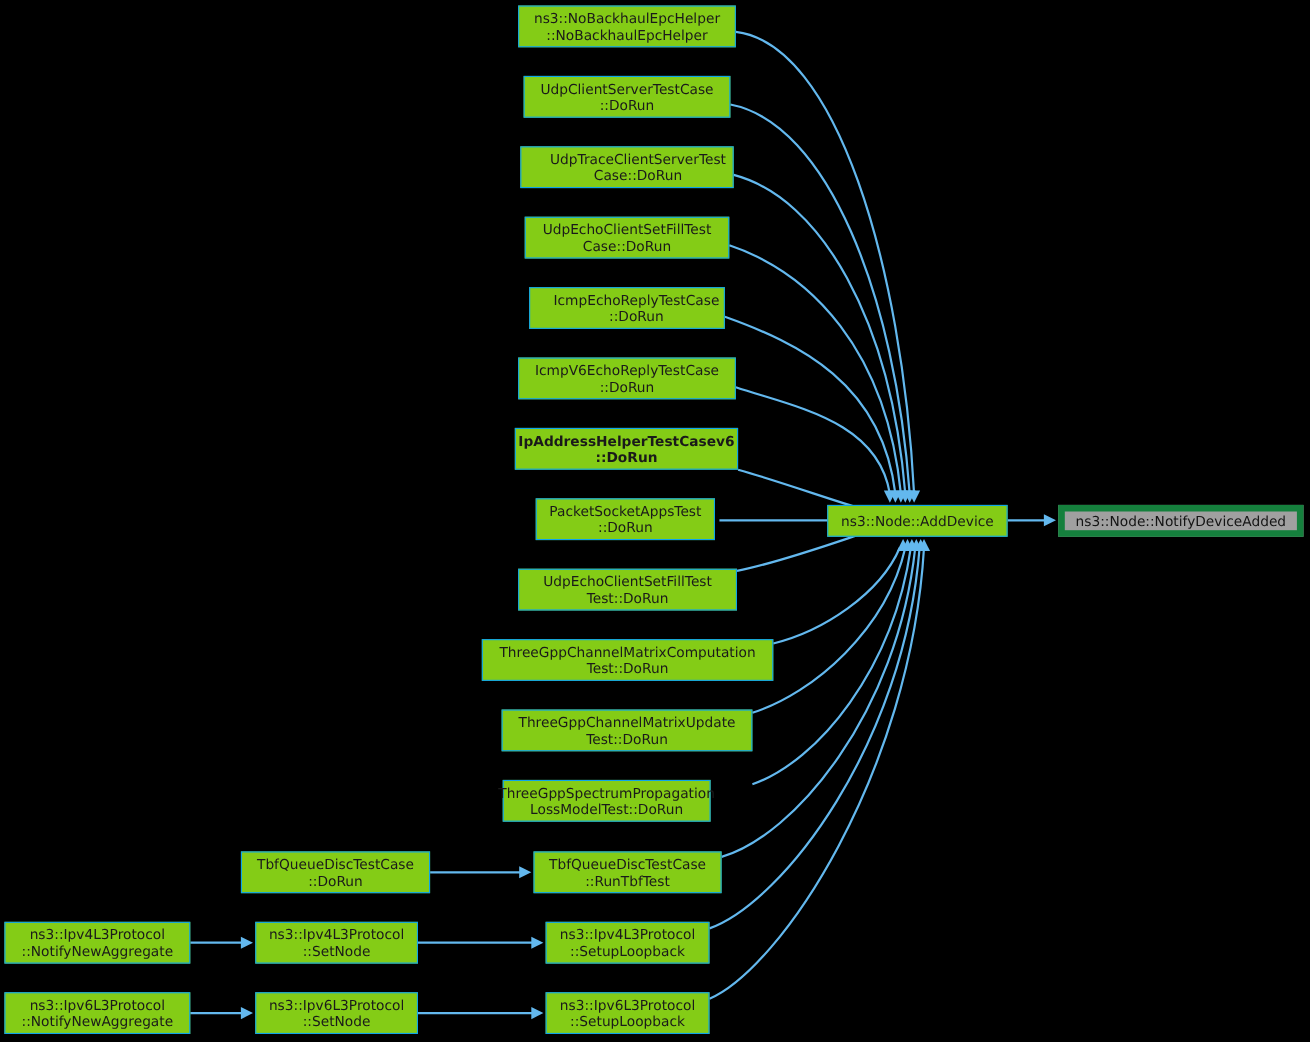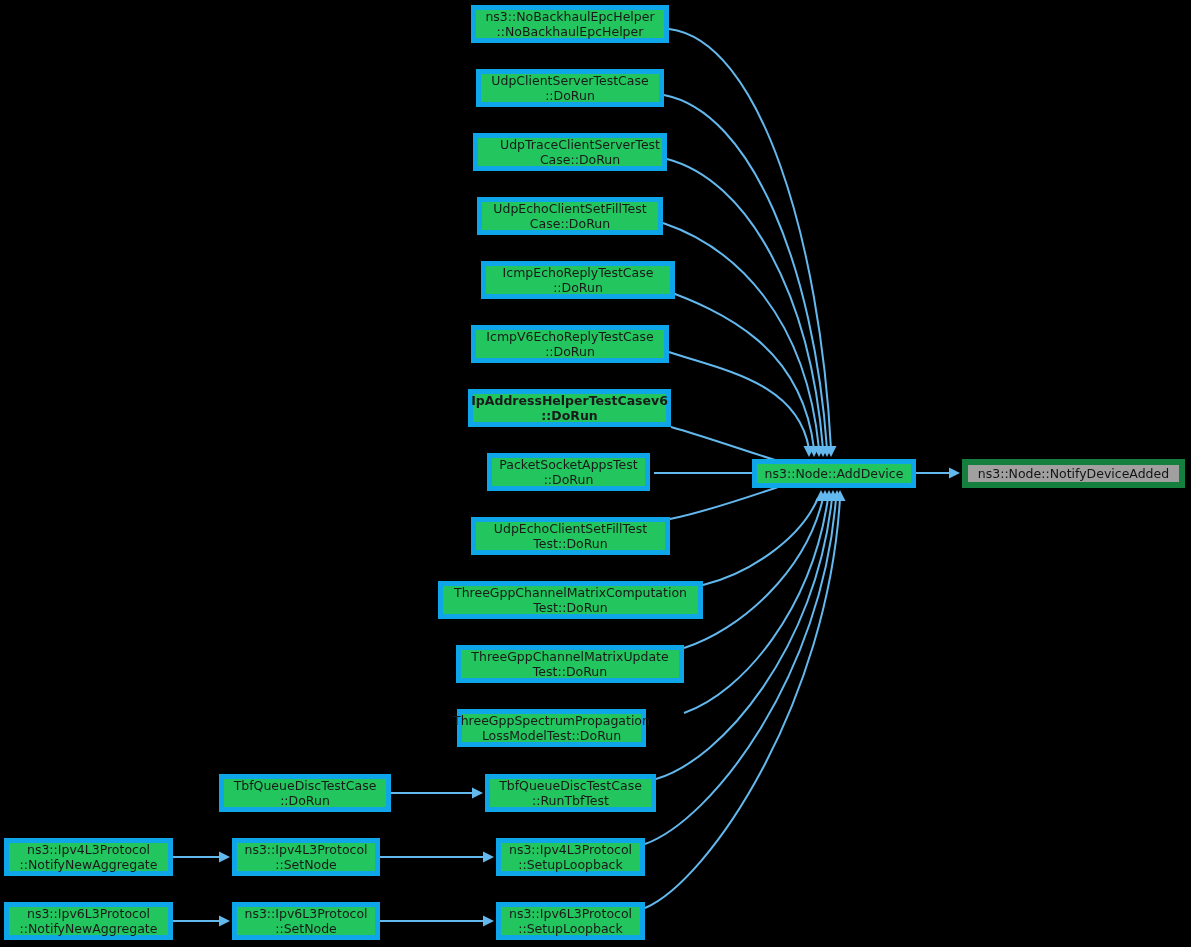--- a/index.html
+++ b/index.html
@@ -1,19 +1,19 @@
 <!DOCTYPE html>
 <html><head>
 <meta charset="utf-8">
 <style>
   html,body{margin:0;padding:0;background:#000;}
   #canvas{position:relative;width:1191px;height:947px;background:#000;overflow:hidden;
           font-family:"DejaVu Sans","Liberation Sans",sans-serif;}
   svg.edges{position:absolute;left:0;top:0;width:1191px;height:947px;pointer-events:none;}
-  .node{position:absolute;box-sizing:border-box;background:#22c55e;border:5px solid #0ea5e9;
+  .node{position:absolute;box-sizing:border-box;background:#84cc16;border:1px solid #0ea5e9;
         display:flex;align-items:center;justify-content:center;text-align:center;
         color:#1a1a1a;font-size:12.5px;line-height:15px;letter-spacing:0px;
         white-space:pre-line;padding:0 4px;}
   .node.highlight{background:#a0a0a0;border:6px solid #15803d;color:#141414;}
   .node span{display:block;}
 </style>
 </head>
 <body>
 
 <div id="canvas">
@@ -67,21 +67,21 @@
   </svg>
   <div id="node-layer">
       <div class="node" style="left: 471px; top: 5px; width: 198px; height: 38px;"><span>ns3::NoBackhaulEpcHelper
 ::NoBackhaulEpcHelper</span></div>
       <div class="node" style="left: 476px; top: 69px; width: 188px; height: 38px;"><span>UdpClientServerTestCase
 ::DoRun</span></div>
       <div class="node" style="left: 473px; top: 133px; width: 194px; height: 38px; padding-left: 24px;"><span>UdpTraceClientServerTest
 Case::DoRun</span></div>
       <div class="node" style="left: 477px; top: 197px; width: 186px; height: 38px;"><span>UdpEchoClientSetFillTest
 Case::DoRun</span></div>
-      <div class="node" style="left: 481px; top: 261px; width: 194px; height: 38px;"><span>IcmpEchoReplyTestCase
+      <div class="node" style="left: 481px; top: 261px; width: 178px; height: 38px; justify-content: flex-end;"><span>IcmpEchoReplyTestCase
 ::DoRun</span></div>
       <div class="node" style="left: 471px; top: 325px; width: 198px; height: 38px;"><span>IcmpV6EchoReplyTestCase
 ::DoRun</span></div>
       <div class="node" style="left: 468px; top: 389px; width: 203px; height: 38px; font-weight: bold;"><span>IpAddressHelperTestCasev6
 ::DoRun</span></div>
       <div class="node" style="left: 487px; top: 453px; width: 163px; height: 38px;"><span>PacketSocketAppsTest
 ::DoRun</span></div>
       <div class="node" style="left: 471px; top: 517px; width: 199px; height: 38px;"><span>UdpEchoClientSetFillTest
 Test::DoRun</span></div>
       <div class="node" style="left: 438px; top: 581px; width: 265px; height: 38px;"><span>ThreeGppChannelMatrixComputation

